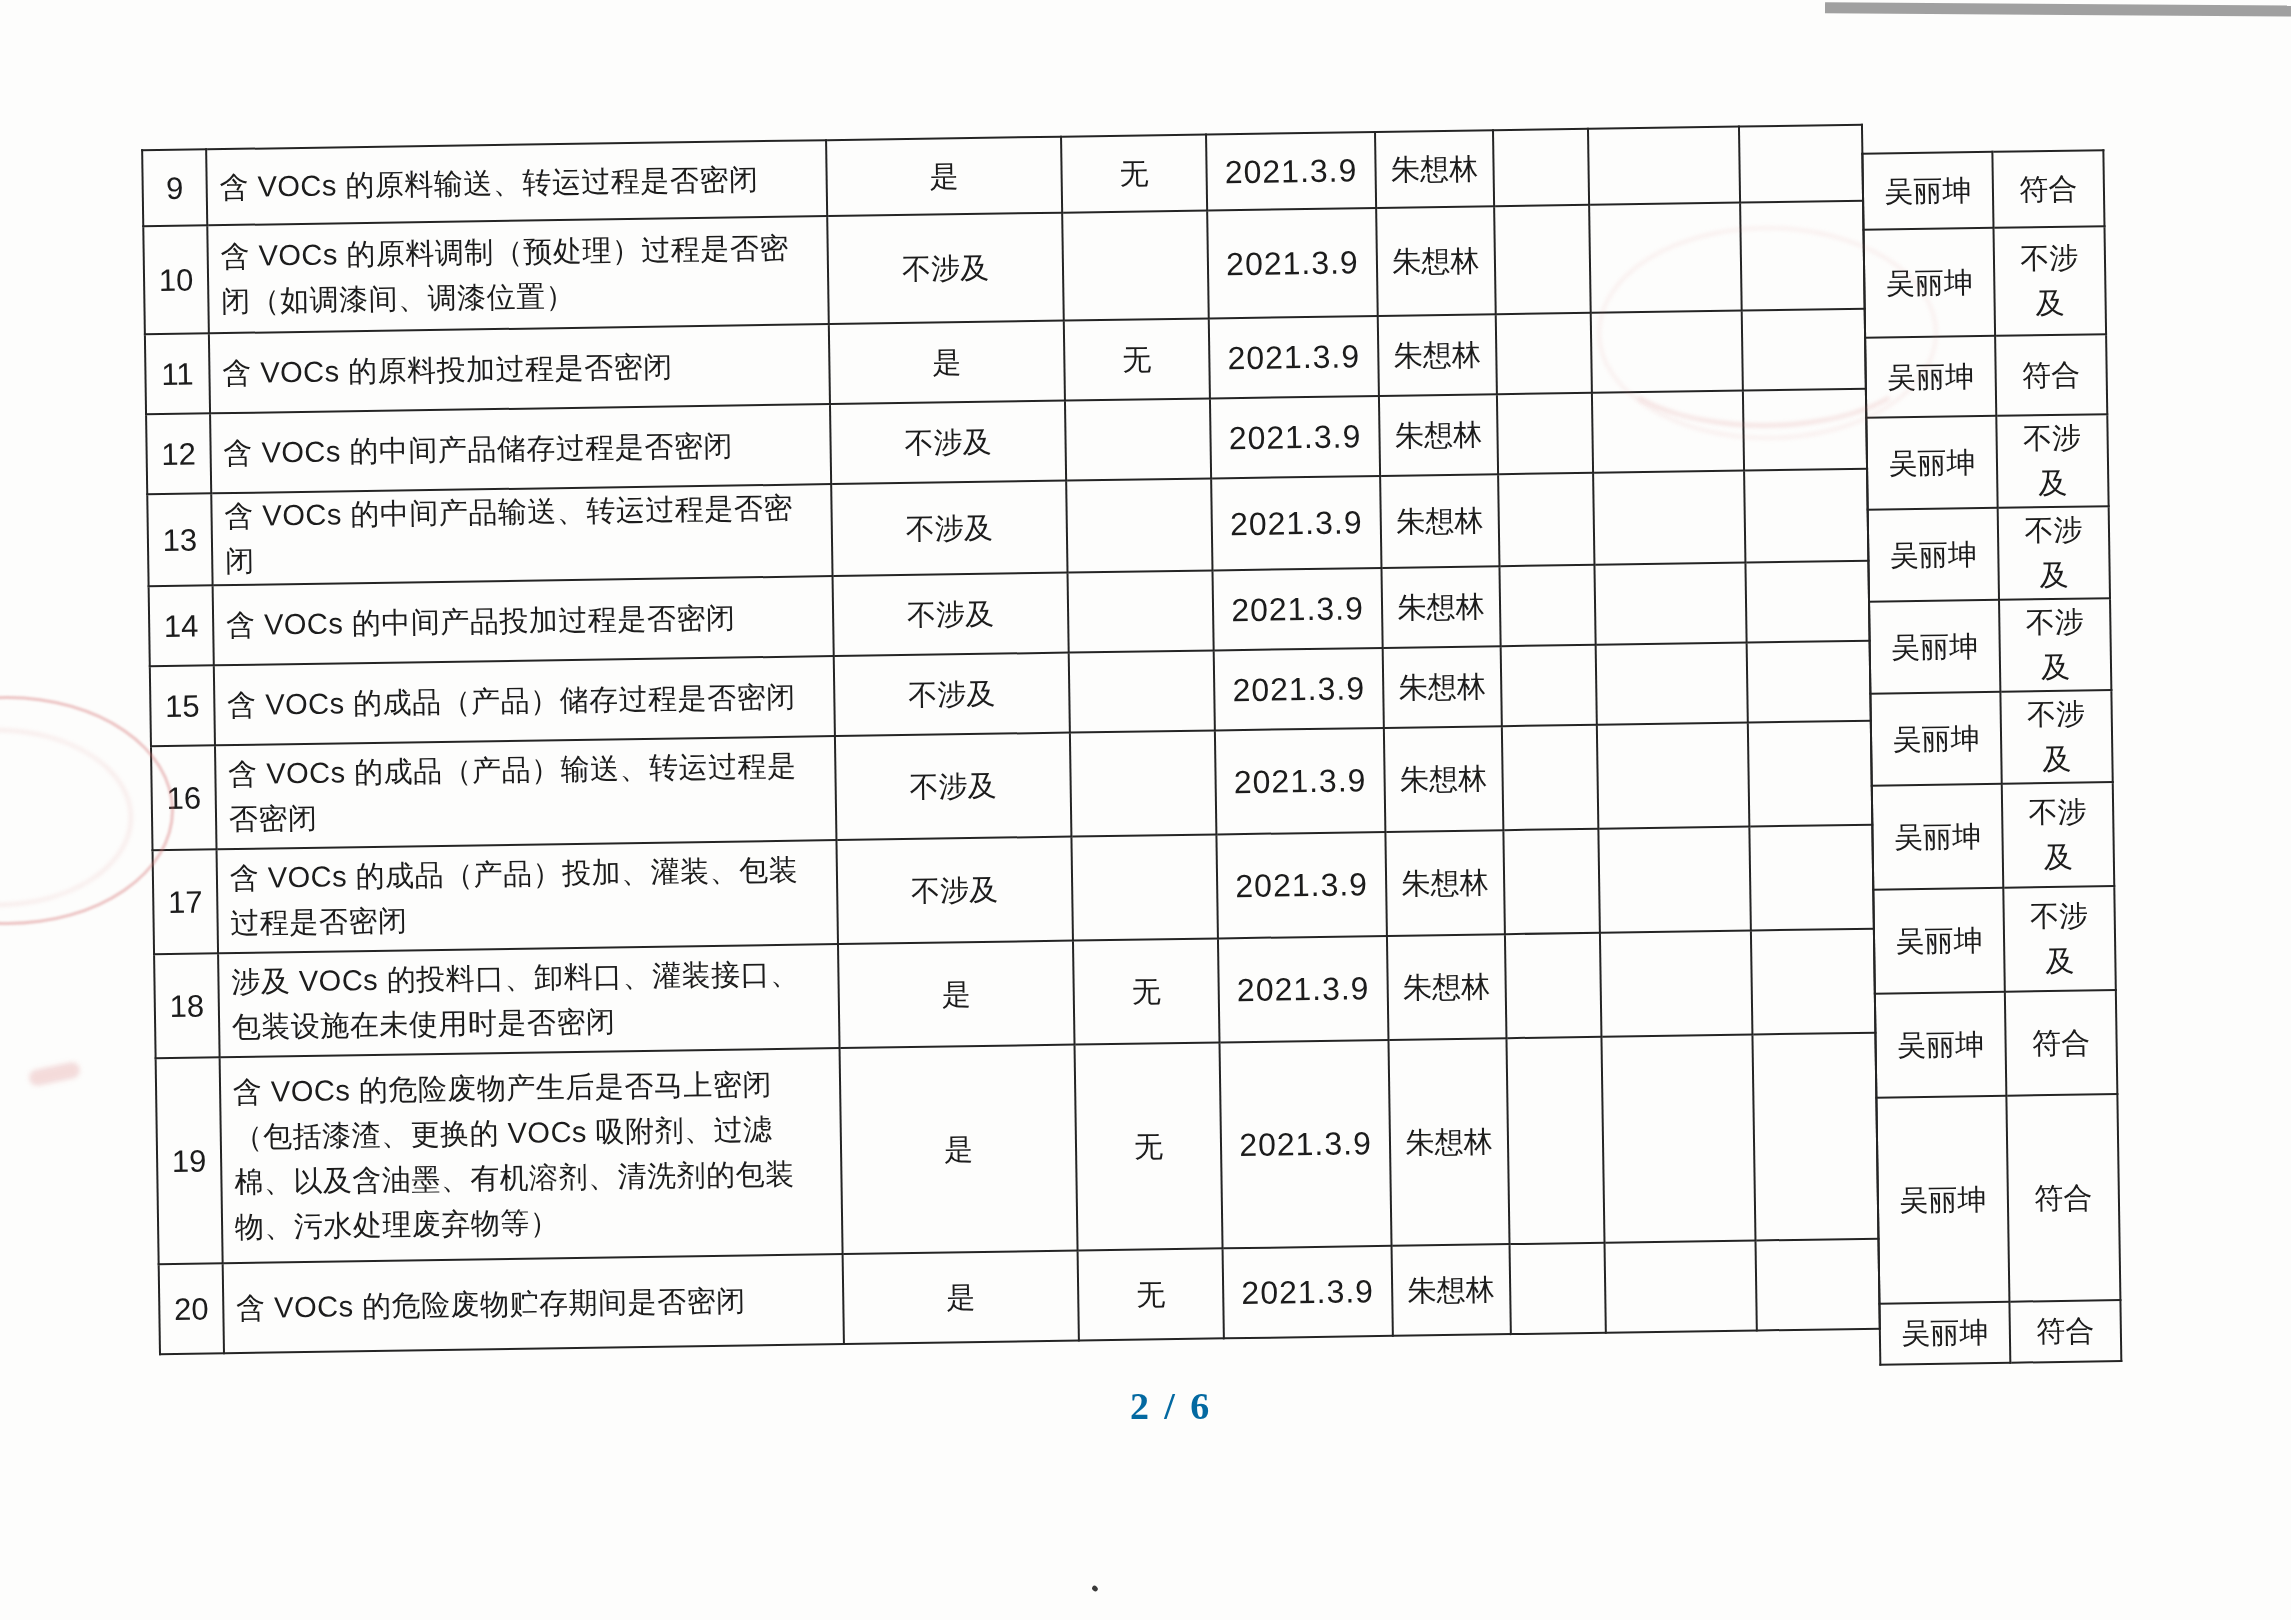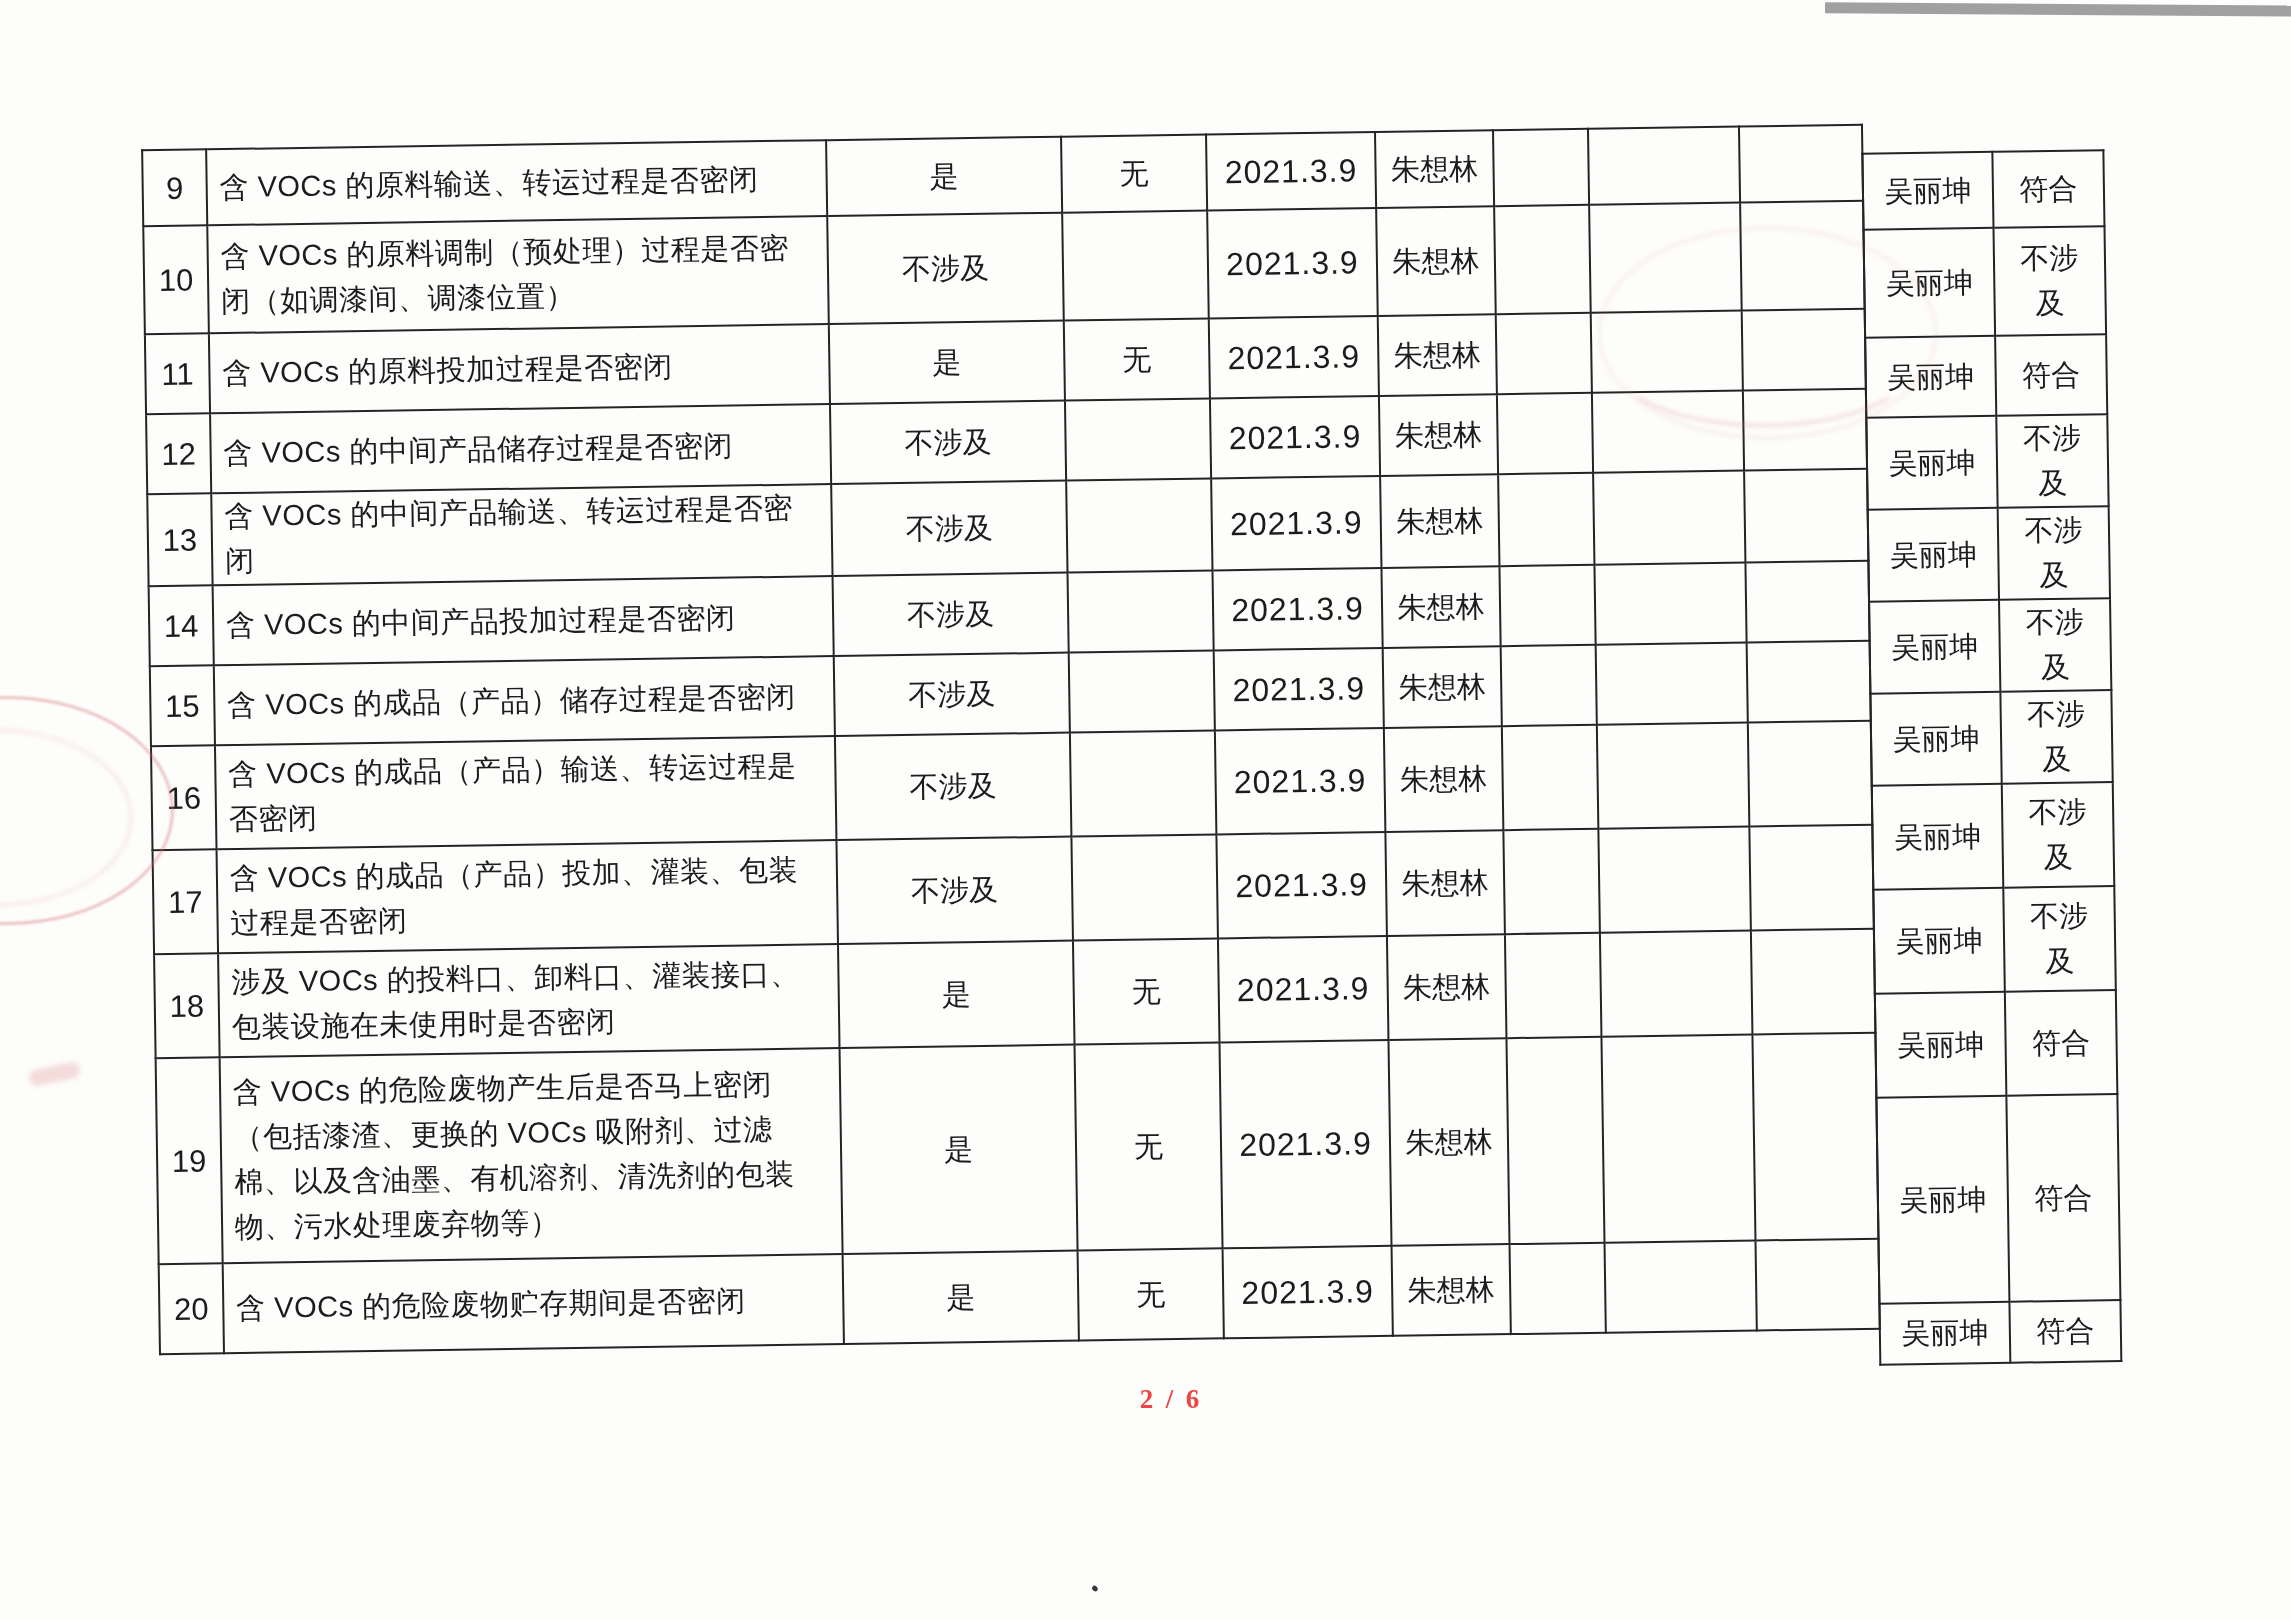--- a/index.html
+++ b/index.html
@@ -73,21 +73,21 @@
   }
   .stamp-mid-arc{
     left:1609px;top:292px;width:304px;height:129px;
     border:3.9px solid transparent;border-bottom:3.9px solid rgba(219,133,133,.30);
     filter:blur(2px);
   }
   .page-number{
     position:absolute;left:1073px;top:1384px;width:196px;
     text-align:center;
     font-family:"Liberation Serif", serif;
-    font-weight:bold;font-size:27px;letter-spacing:2.9px;color:#ef4444;
+    font-weight:bold;font-size:38px;letter-spacing:2.9px;color:#0369a1;
   }
   .speck{
     position:absolute;left:1092px;top:1586px;width:5.9px;height:4.9px;
     background:#3a3a3a;border-radius:50%;transform:rotate(40deg);
   }
 </style>
 </head>
 <body>
 
 <div class="page">

